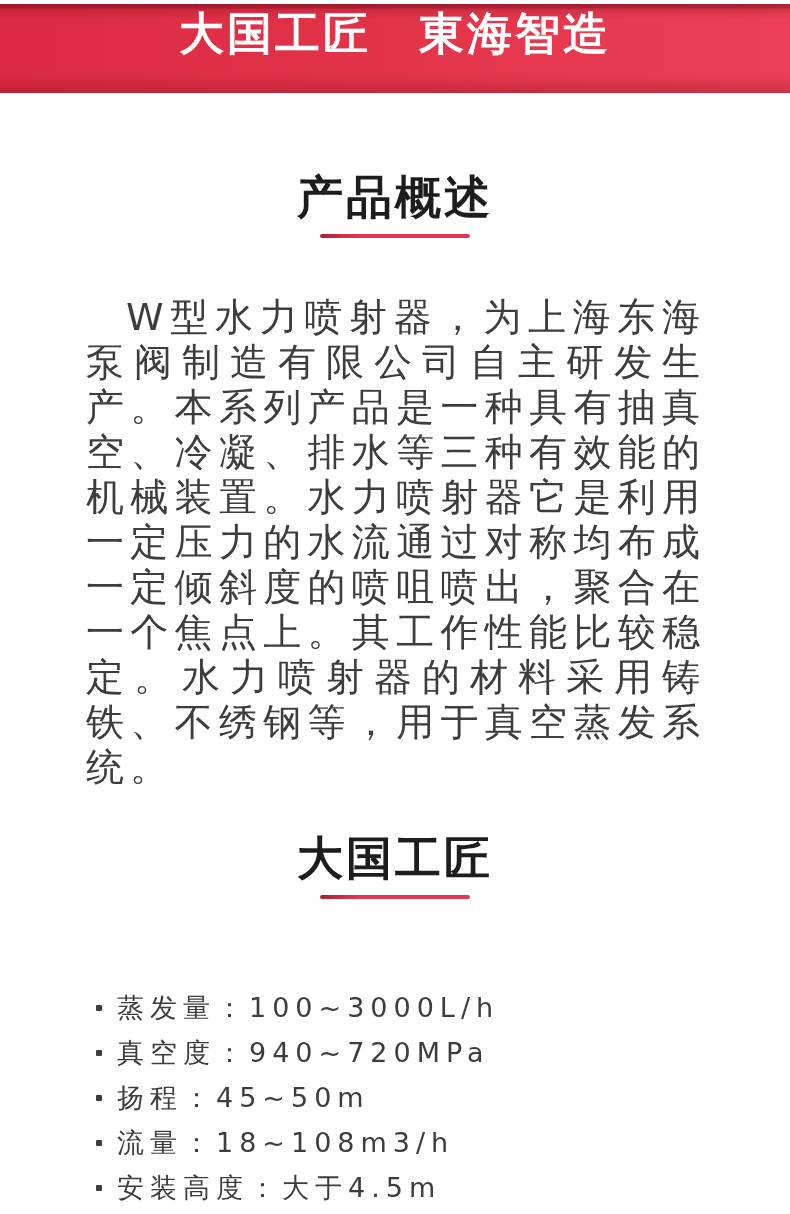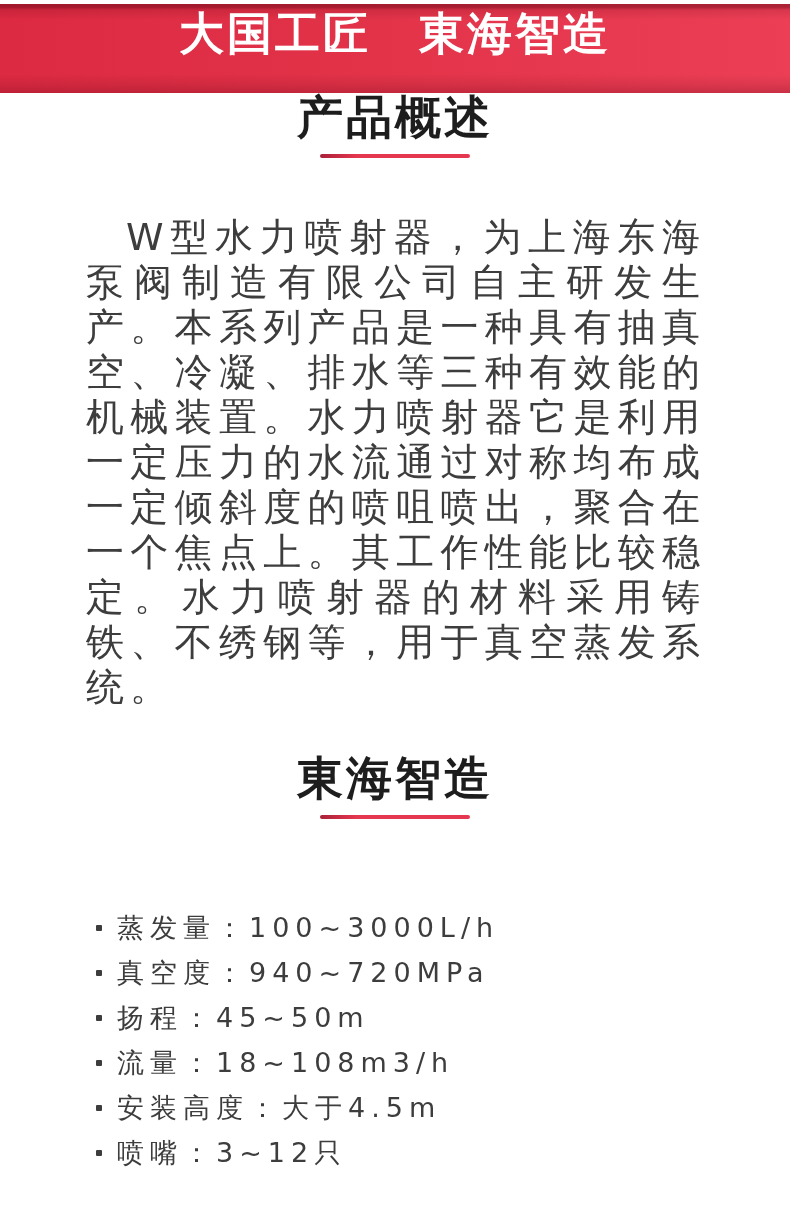--- a/index.html
+++ b/index.html
@@ -21,21 +21,21 @@
         rgba(90,0,16,0.24) 89px),
       linear-gradient(90deg,#dc2a42 0%,#e23349 48%,#ec3f56 100%);
   }
   .banner-title{
     color:#ffffff;font-size:45px;font-weight:bold;letter-spacing:3px;
     white-space:nowrap;
   }
 
   
   .section-title{
-    margin:0;
+    margin:0;padding-top:80px;
     font-size:46px;line-height:48px;font-weight:bold;
     color:#1d1d1d;text-align:center;letter-spacing:3px;
   }
   .section--conditions .section-title{padding-top:44px;}
   .title-underline{
     width:150px;height:4px;margin:13px auto 0;border-radius:2px;
     background:linear-gradient(90deg,#a92138 0%,#e63750 25%,#e63750 100%);
   }
 
   
@@ -65,21 +65,21 @@
     <span class="banner-title">大国工匠　東海智造</span>
   </header>
 
   <section class="section section--overview">
     <h1 class="section-title">产品概述</h1>
     <div class="title-underline"></div>
     <p class="para">W型水力喷射器，为上海东海泵阀制造有限公司自主研发生产。本系列产品是一种具有抽真空、冷凝、排水等三种有效能的机械装置。水力喷射器它是利用一定压力的水流通过对称均布成一定倾斜度的喷咀喷出，聚合在一个焦点上。其工作性能比较稳定。水力喷射器的材料采用铸铁、不绣钢等，用于真空蒸发系统。</p>
   </section>
 
   <section class="section section--conditions">
-    <h1 class="section-title">東海智造</h1>
+    <h1 class="section-title">大国工匠</h1>
     <div class="title-underline"></div>
 
     <ul class="spec-list">
       <li class="spec-item">
         <span class="dot"></span>
         <span>蒸发量：100~3000L/h</span>
       </li>
       <li class="spec-item">
         <span class="dot"></span>
         <span>真空度：940~720MPa</span>

